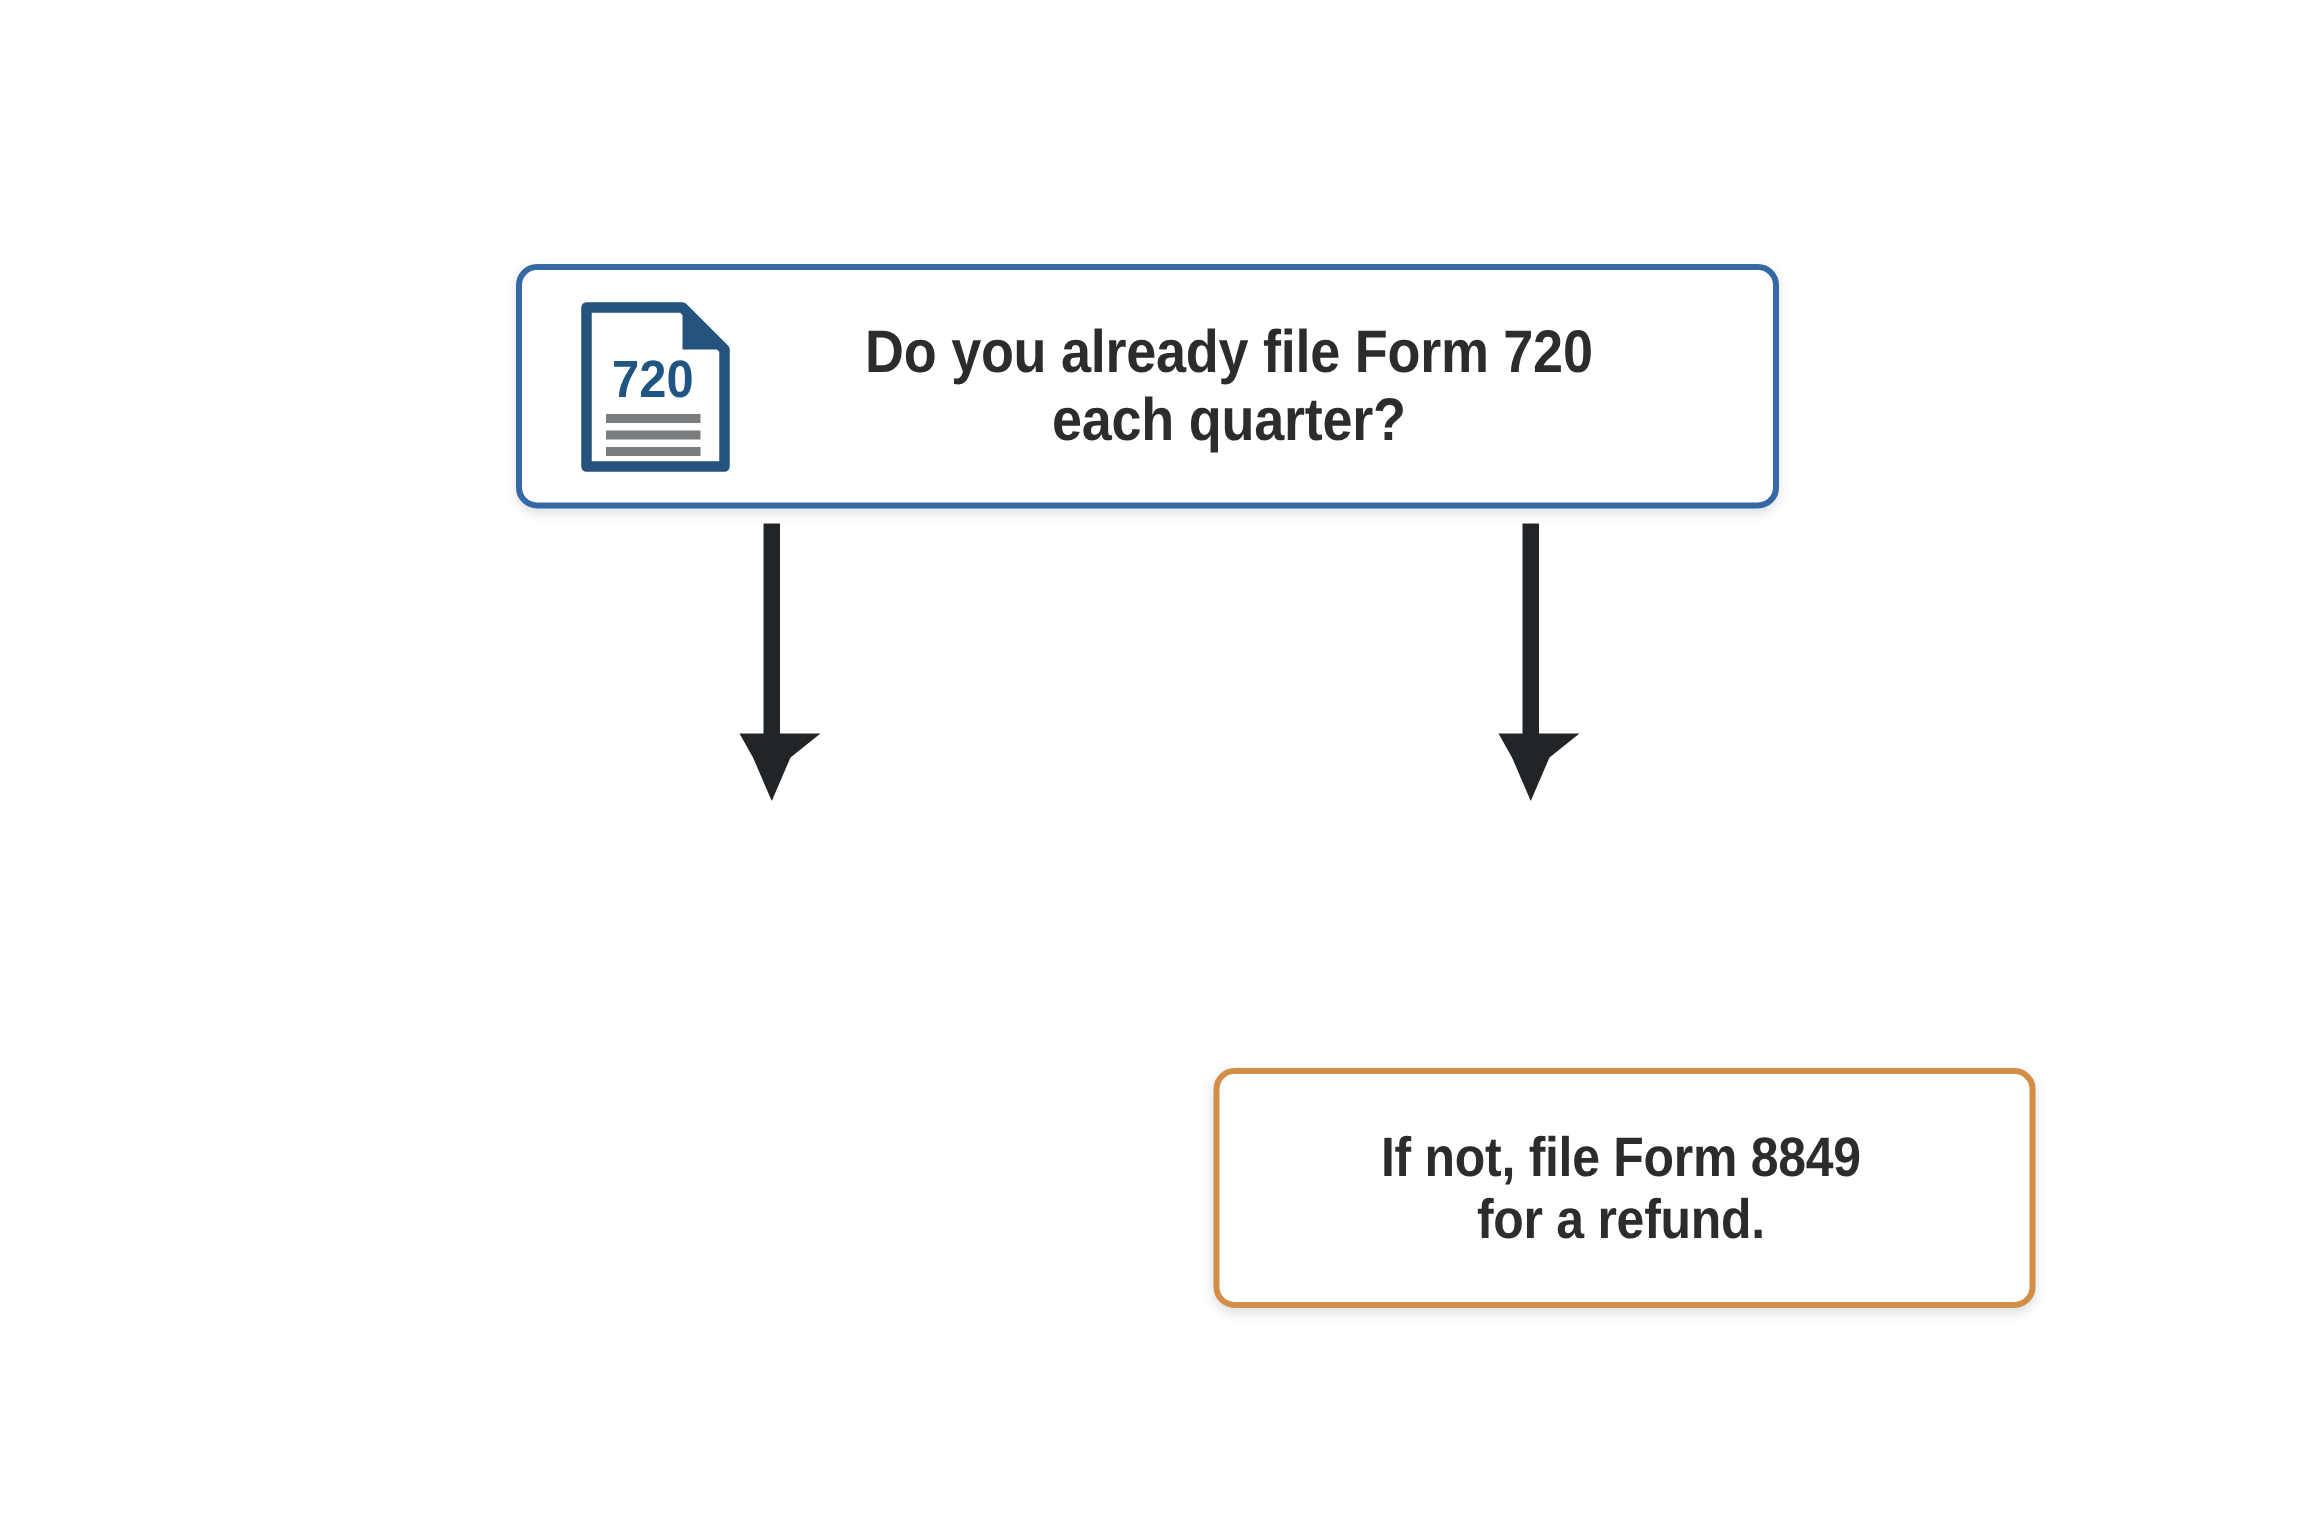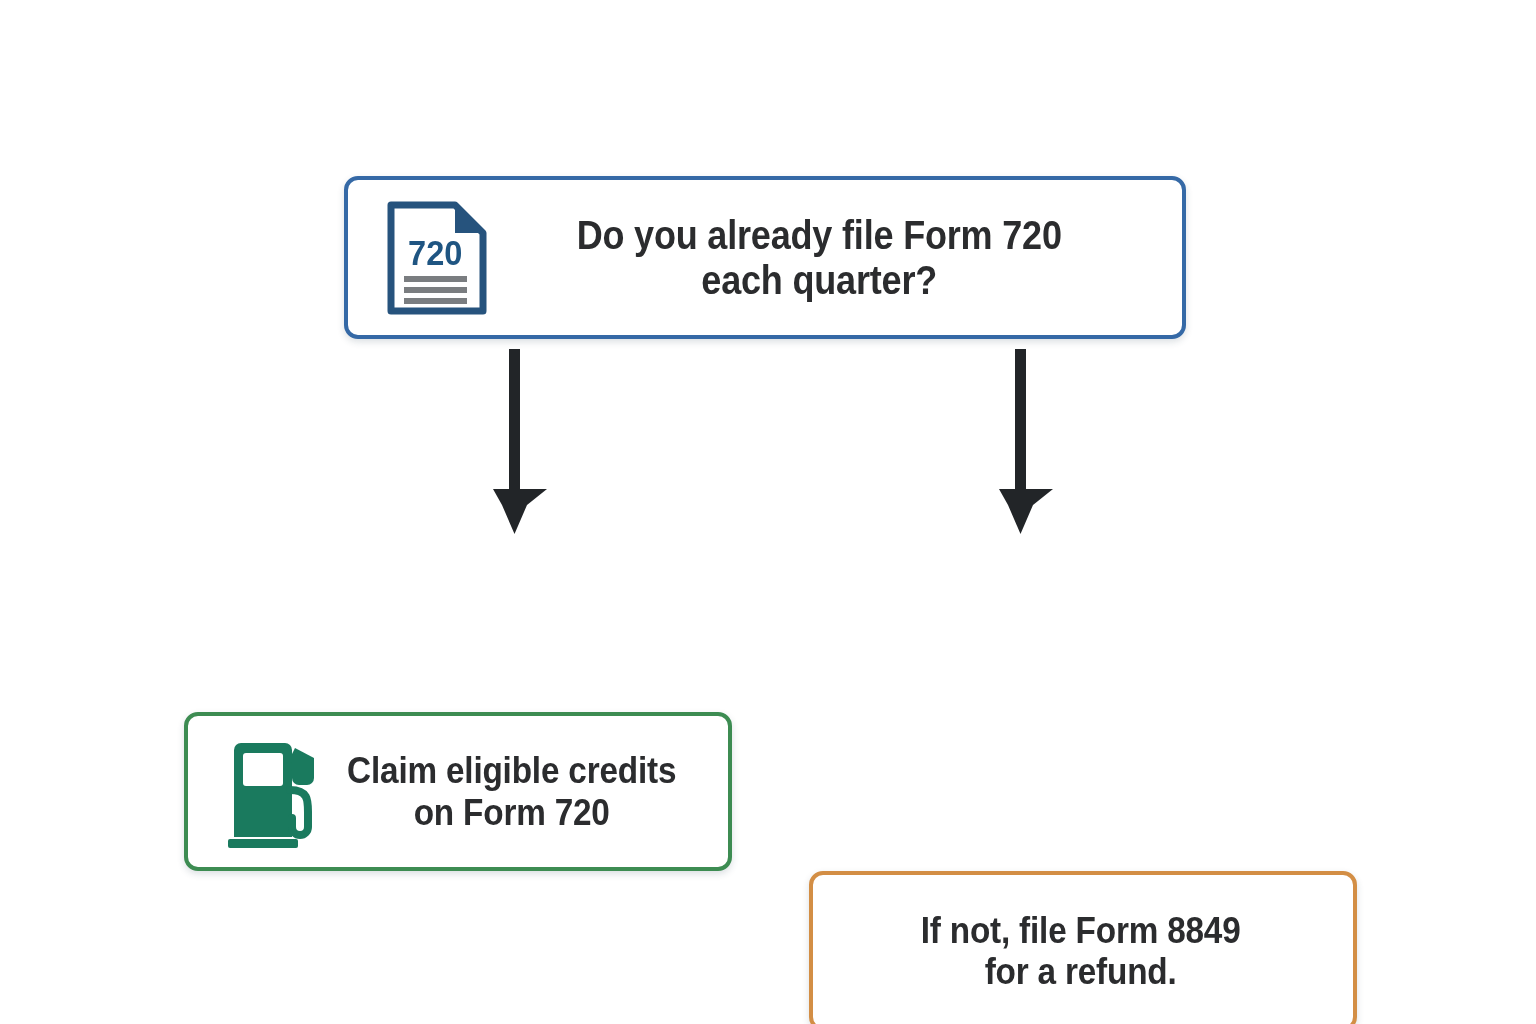--- a/index.html
+++ b/index.html
@@ -149,43 +149,20 @@
         <rect x="19" y="77" width="63" height="6" fill="#7a7d80"></rect>
         <rect x="19" y="88" width="63" height="6" fill="#7a7d80"></rect>
         <rect x="19" y="99" width="63" height="6" fill="#7a7d80"></rect>
       </svg>
     </div>
 
     <div class="node-label" style="color: rgb(43, 44, 46);">Do you already file Form 720
 each quarter?</div>
   </div>
 
-  <div class="node" id="claim-node" style="border-color: rgb(61, 140, 82);">
-
-    <div class="node-icon">
-      <svg width="100" height="116" viewBox="0 0 100 116" aria-hidden="true">
-        <g fill="#1a7a5e">
-
-          <path d="M12 16 a7 7 0 0 1 7-7 L63 9 a7 7 0 0 1 7 7 L70 103 L12 103 Z"></path>
-
-          <rect x="21" y="19" width="40" height="33" rx="3" fill="#ffffff"></rect>
-
-          <rect x="6" y="105" width="70" height="9" rx="2"></rect>
-
-          <path d="M68 56 C 86 56, 86 66, 86 78 L86 93 a8 8 0 0 1 -16 0 L70 84" fill="none" stroke="#1a7a5e" stroke-width="8" stroke-linecap="round"></path>
-
-          <path d="M73 14 L92 24 L92 44 a7 7 0 0 1 -7 7 L77 51 a7 7 0 0 1 -7 -7 L70 20 Z"></path>
-          <rect x="64" y="28" width="6" height="9" rx="2"></rect>
-        </g>
-      </svg>
-    </div>
-
-    <div class="node-label" style="color: rgb(43, 44, 46);">Claim eligible credits
-on Form 720</div>
-  </div>
 
   <div class="node" id="refund-node" style="border-color: rgb(211, 142, 69);">
 
 
     <div class="node-label" style="color: rgb(43, 44, 46);">If not, file Form 8849
 for a refund.</div>
   </div>
 
 </div>
 

